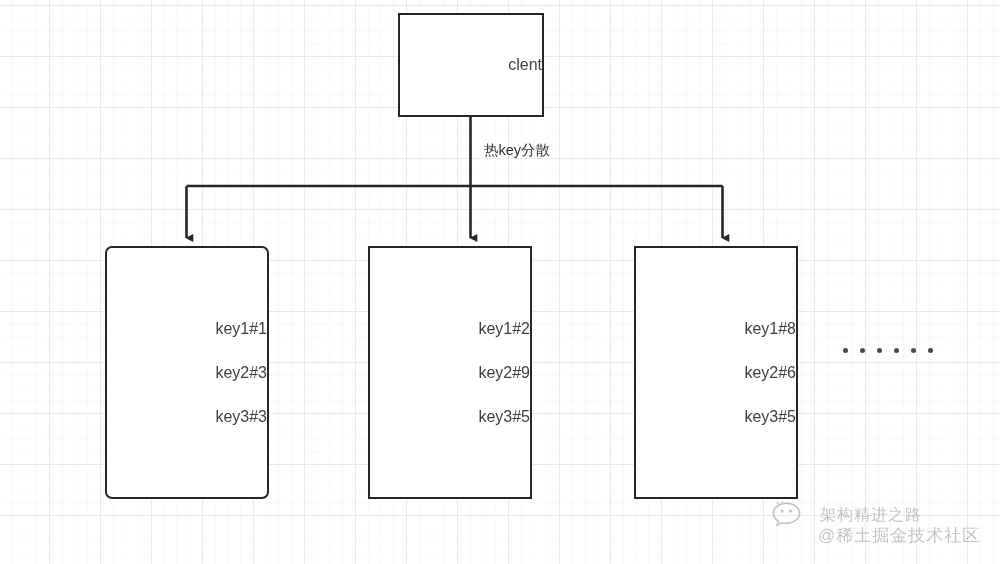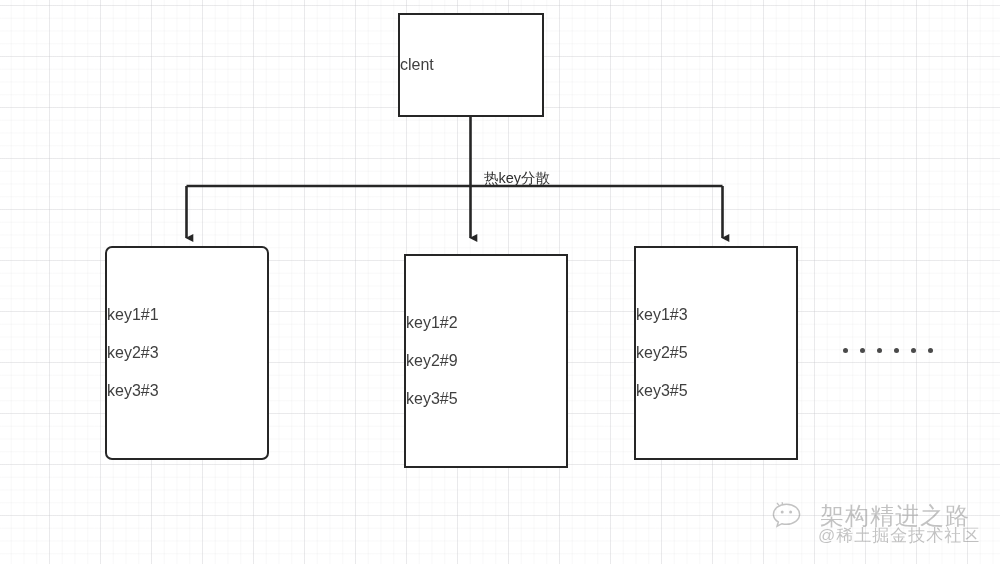--- a/index.html
+++ b/index.html
@@ -39,54 +39,53 @@
     height: 564px;
     pointer-events: none;
   }
   .node {
     position: absolute;
     box-sizing: border-box;
     background: #ffffff;
     border: 2.5px solid #262626;
     display: flex;
     flex-direction: column;
-    align-items: flex-start;
+    align-items: flex-end;
     justify-content: center;
     color: #3f3f3f;
   }
   .node-client {
     left: 398px;
     top: 13px;
     width: 146px;
     height: 104px;
     font-size: 16px;
   }
   .node-shard {
     width: 164px;
-    height: 214px;
+    height: 253px;
     top: 246px;
     font-size: 16px;
     line-height: 1;
-    gap: 22px;
+    gap: 28px;
   }
   .node-shard.shard-1 { left: 105px; border-radius: 7px; }
-  .node-shard.shard-2 { left: 404px; margin-top: 8px; }
+  .node-shard.shard-2 { left: 368px; }
   .node-shard.shard-3 { left: 634px; }
   .key-line {
     color: #3f3f3f;
     white-space: nowrap;
   }
   .edge-label {
     position: absolute;
     left: 484px;
     top: 141px;
     font-size: 14.5px;
     color: #2f2f2f;
     white-space: nowrap;
-    margin-top: 28px;
   }
   .ellipsis {
     position: absolute;
     left: 843px;
     top: 348px;
     display: flex;
     gap: 12px;
     align-items: center;
   }
   .ellipsis span {
@@ -108,21 +107,21 @@
     position: absolute;
     display: flex;
     align-items: center;
   }
   .wm-top {
     left: 0px;
     top: 2px;
     gap: 8px;
   }
   .wm-title {
-    font-size: 24px;
+    font-size: 16px;
     color: #3a3a3a;
     letter-spacing: 1px;
     white-space: nowrap;
   }
   .wm-sub {
     left: 48px;
     top: 26px;
     font-size: 17px;
     color: #3a3a3a;
     letter-spacing: 1px;
@@ -165,22 +164,22 @@
     <span class="key-line">key3#3</span>
   </div>
 
   <div class="node node-shard shard-2">
     <span class="key-line">key1#2</span>
     <span class="key-line">key2#9</span>
     <span class="key-line">key3#5</span>
   </div>
 
   <div class="node node-shard shard-3">
-    <span class="key-line">key1#3</span>
-    <span class="key-line">key2#5</span>
+    <span class="key-line">key1#8</span>
+    <span class="key-line">key2#6</span>
     <span class="key-line">key3#5</span>
   </div>
 
   <div class="ellipsis">
     <span></span>
     <span></span>
     <span></span>
     <span></span>
     <span></span>
     <span></span>

